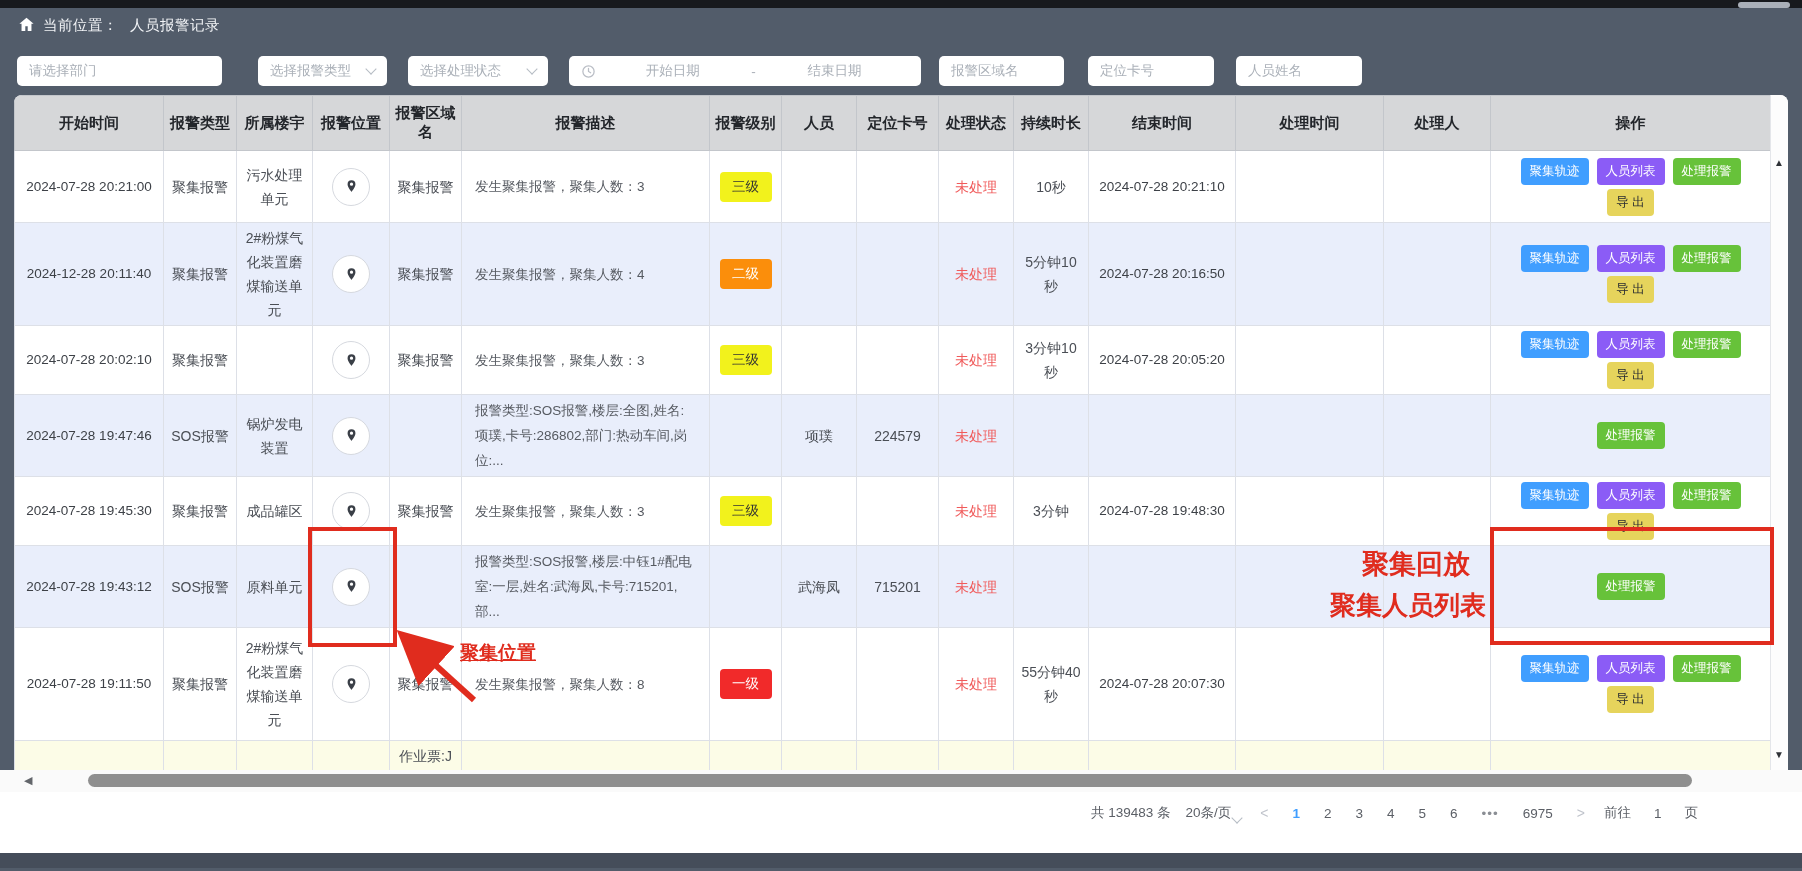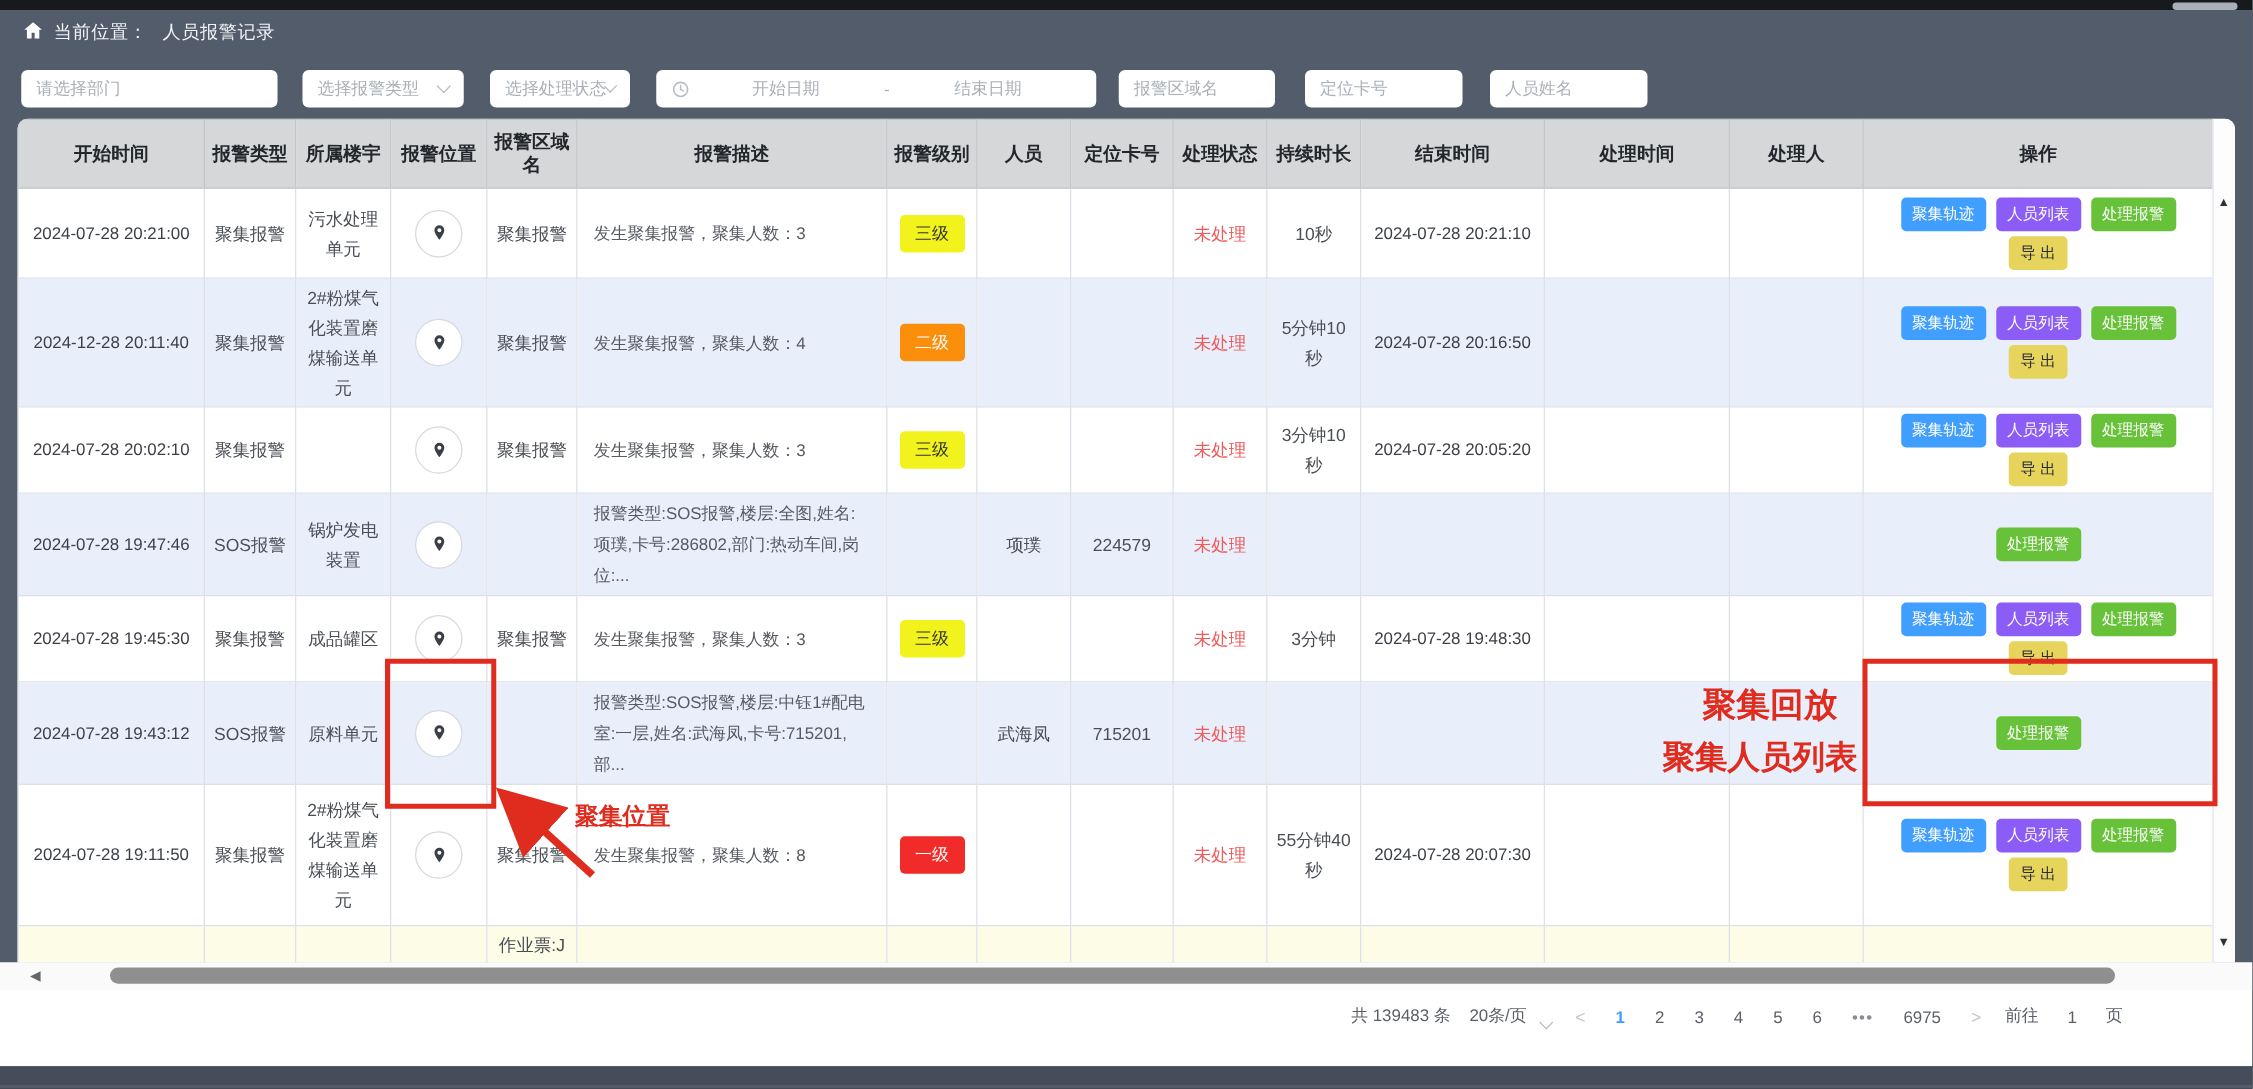--- a/index.html
+++ b/index.html
@@ -17,21 +17,21 @@
   .breadcrumb .bc-title { margin-left:4px; }
   .home { display:inline-flex; width:17px; height:17px; }
 
   
   .filterbar { position:absolute; left:17px; top:56px; width:1768px; height:30px; display:flex; align-items:center; }
   .inp { height:30px; background:#fff; border-radius:5px; display:flex; align-items:center;
          padding:0 12px; font-size:13.5px; color:#aab0b8; position:relative; }
   .inp .ph { white-space:nowrap; }
   .chev { width:8px; height:8px; border-right:1.6px solid #b6bcc4; border-bottom:1.6px solid #b6bcc4;
           transform:rotate(45deg); margin-left:auto; margin-top:-4px; }
-  .w-dept{width:205px;} .w-type{width:129px; margin-left:20px;text-align:center;} .w-status{width:112px; margin-left:21px;}
+  .w-dept{width:205px;} .w-type{width:129px; margin-left:36px;text-align:center;} .w-status{width:140px; margin-left:21px;}
   .w-date{width:352px; margin-left:21px; justify-content:flex-start;}
   .w-date .ph{flex:1; text-align:center;} .w-date .sep{color:#aab0b8; padding:0 4px;}
   .w-area{width:125px; margin-left:18px;} .w-card{width:126px; margin-left:24px;} .w-name{width:126px; margin-left:22px;}
   .clockwrap{ display:inline-flex; width:15px; height:15px; margin-right:2px;}
   .fbtns { margin-left:auto; display:flex; gap:10px; }
   .btn { height:30px; border:none; border-radius:4px; font-size:13.5px; cursor:pointer;
          font-family:inherit; letter-spacing:1px; }
   .btn.yellow { background:#e6d44c; color:#1f2329; }
   .btn.plain  { background:#fff; color:#b0b4ba; border:1px solid #e2e4e8; }
   .b-query{width:52px;} .b-batch{width:80px;} .b-export{width:54px;}
@@ -68,21 +68,21 @@
   .hscroll { position:absolute; left:0; top:0; width:1802px; height:22px; background:#fafafa; }
   .hscroll .larr { position:absolute; left:24px; top:4px; font-size:11px; color:#63666b; cursor:pointer; }
   .hscroll .thumb { position:absolute; left:88px; top:4px; width:1604px; height:13px; border-radius:7px;
                     background:#8f8f8f; cursor:grab; }
   .pagination { position:absolute; right:104px; top:34px; display:flex; align-items:center; gap:15px;
                 font-size:13.5px; color:#5b5f66; }
   .pg { padding:0 5px; cursor:pointer; }
   .pg.active { color:#409eff; font-weight:700; }
   .pg.dots { letter-spacing:1px; color:#8a8e94; }
   .pnav { color:#c0c4cc; font-size:14px; cursor:pointer; padding:0 4px; }
-  .psize { display:flex; align-items:flex-end; gap:10px; cursor:pointer; }
+  .psize { display:flex; align-items:flex-end; cursor:pointer; }
   .psize .chev { margin:0 0 0 2px; }
   .goto { padding:0 8px; }
 
   .bottombar { position:absolute; left:0; top:853px; width:1802px; height:15px; background:#454d5a; }
 
   
   .ann-box { position:absolute; border:4px solid #e02c1e; z-index:50; pointer-events:none; }
   .ann-label { position:absolute; color:#e02c1e; font-weight:700; z-index:51; white-space:nowrap; pointer-events:none; }
   .ann-svg { position:absolute; left:0; top:0; z-index:52; pointer-events:none; }
 </style>

